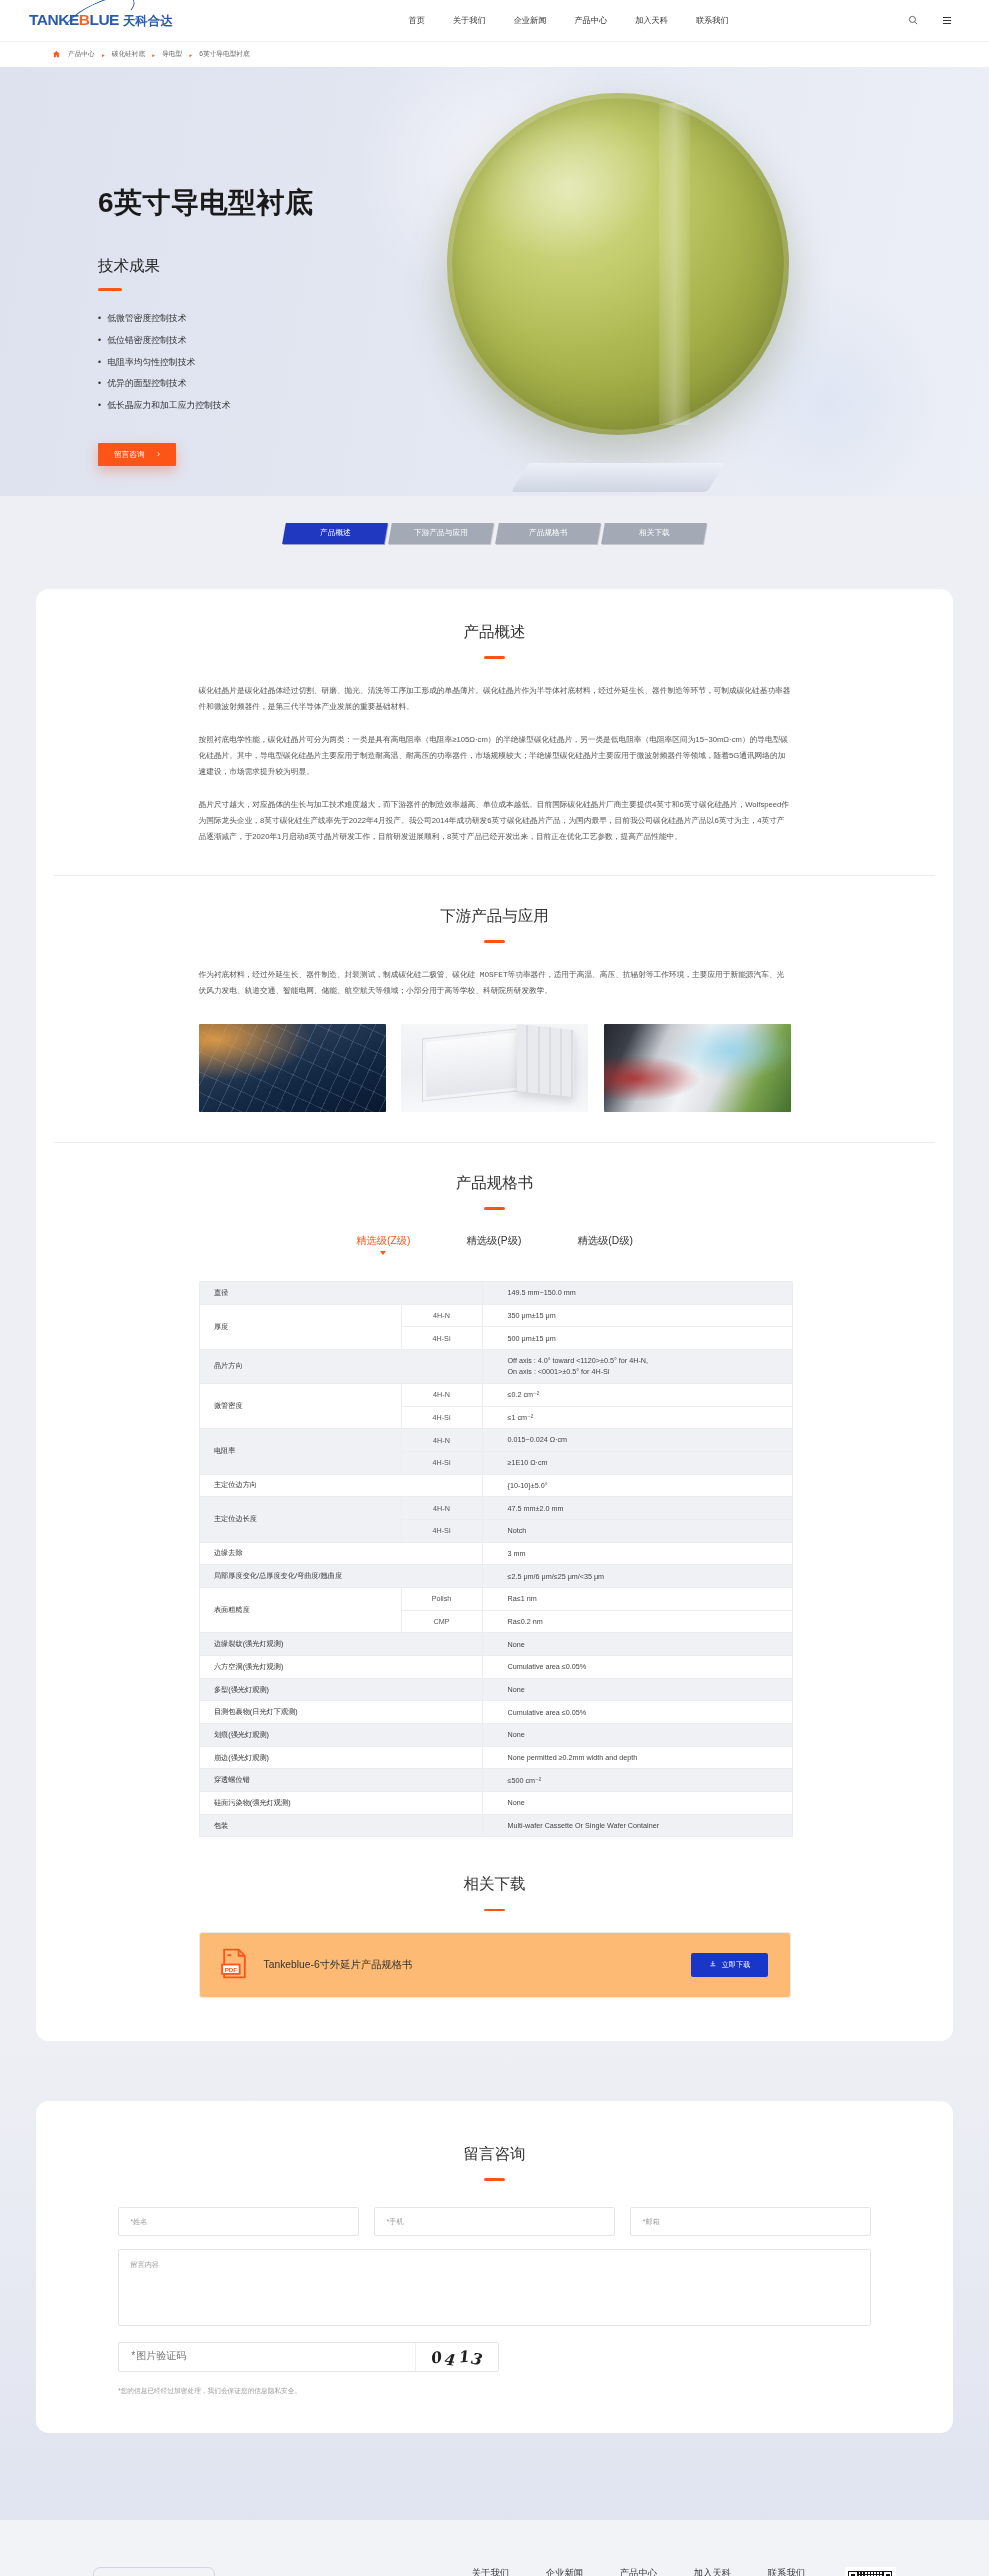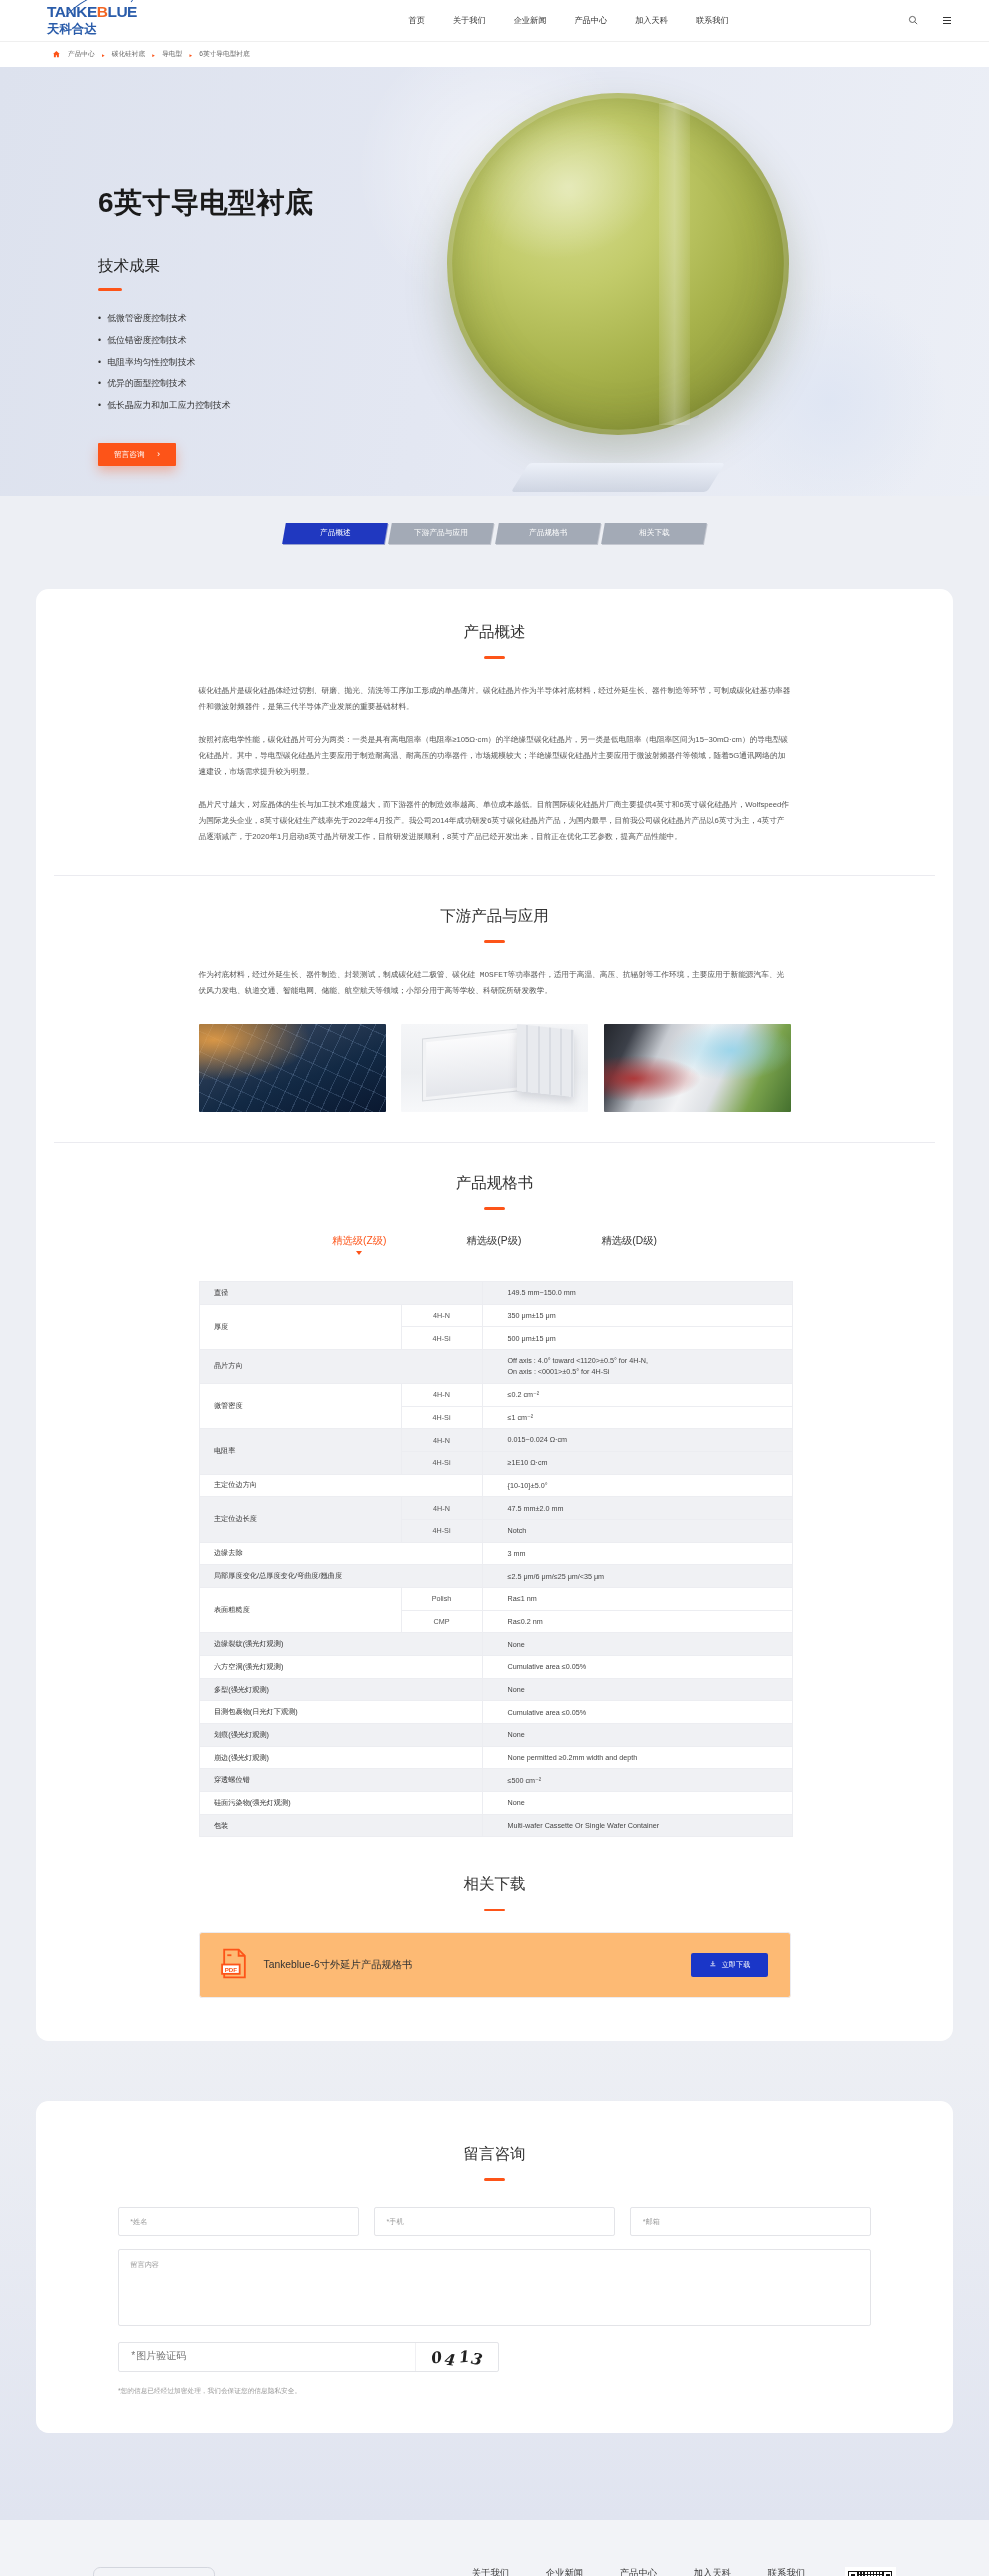--- a/index.html
+++ b/index.html
@@ -1,23 +1,23 @@
 <!DOCTYPE html>
 <html style="font-size:8.2px"><head>
 <meta charset="utf-8">
 <style>
   html,body{margin:0;padding:0;background:#fff;}
   body{width:989px;font-family:"Liberation Sans","DejaVu Sans",sans-serif;color:#333;}
   a{text-decoration:none;color:inherit;cursor:pointer;}
   
   .site-header{height:41px;display:flex;align-items:center;padding:0 29px;background:#fff;box-sizing:border-box;}
-  .logo{display:flex;align-items:baseline;position:relative;width:170px;flex-direction:column;}
+  .logo{display:flex;align-items:baseline;position:relative;width:170px;}
   .logo-en{font-size:15.5px;font-weight:800;letter-spacing:-0.5px;color:#2a5caa;}
   .logo-en .b-orange{color:#f26522;}
-  .logo-cn{font-size:12.4px;font-weight:700;color:#2a5caa;margin-left:18px;}
+  .logo-cn{font-size:12.4px;font-weight:700;color:#2a5caa;margin-left:4px;}
   .logo-swoosh{position:absolute;left:30px;top:-8.2px;width:77px;height:27px;border:1.5px solid #2a5caa;border-radius:50%;border-bottom-color:transparent;border-left-color:transparent;transform:rotate(-26deg);pointer-events:none;}
   .main-nav{display:flex;gap:28px;margin:0 auto;padding-left:31px;}
   .nav-item{font-size:8.2px;color:#333;}
   .header-icons{display:flex;align-items:center;gap:23px;margin-right:7.2px;}
   .icon-btn{width:11.3px;height:11.3px;display:flex;align-items:center;justify-content:center;cursor:pointer;}
   .hamburger{display:flex;flex-direction:column;gap:2.1px;}
   .hamburger span{display:block;width:8.2px;height:1px;background:#333;}
   
   .breadcrumb-bar{height:25px;border-top:0.5px solid #efefef;display:flex;align-items:center;padding-left:52px;gap:7.2px;background:#fff;}
   .crumb{font-size:6.7px;color:#666;}
@@ -65,21 +65,21 @@
     linear-gradient(160deg,#6a5338 0%,#2b3c55 28%,#122944 60%,#0a1830 100%);}
   .img-1{background:
     linear-gradient(180deg,#f5f6f8 0%,#eceef1 55%,#f7f8fa 100%);position:relative;overflow:hidden;}
   .img-1::before{content:"";position:absolute;left:20.6px;top:9.3px;width:103px;height:61px;background:linear-gradient(180deg,#fcfcfd,#e3e5ea);border:0.5px solid #d7dade;box-shadow:inset 0 0 0 3.1px #f2f3f5;transform:skewY(-6deg);}
   .img-1::after{content:"";position:absolute;left:116px;top:3.1px;width:57px;height:67px;background:repeating-linear-gradient(90deg,#e8eaee 0 9.3px,#d9dce2 9.3px 11.3px),linear-gradient(180deg,#f3f4f6,#dfe2e7);transform:skewY(6deg);box-shadow:0 5.2px 8.2px rgba(120,125,140,.25);}
   .img-2{background:
     radial-gradient(ellipse at 68% 30%,rgba(140,210,235,.8),rgba(140,210,235,0) 35%),
     radial-gradient(ellipse at 16% 62%,rgba(178,40,40,.85),rgba(178,40,40,0) 30%),
     linear-gradient(115deg,#23262c 0%,#3c4049 14%,#c8ccd2 30%,#f2f3f5 48%,#dde0e4 62%,#7aa24c 80%,#44702e 100%);}
   
-  .grade-tabs{display:flex;justify-content:center;gap:80px;margin:4.1px 0 23px;}
+  .grade-tabs{display:flex;justify-content:center;gap:56px;margin:4.1px 0 23px;}
   .gtab{font-size:10.3px;color:#333;cursor:pointer;position:relative;padding-bottom:10.3px;}
   .gtab.active{color:#fd5418;}
   .gtab.active::after{content:"";position:absolute;left:50%;bottom:0;transform:translateX(-50%);border:3.6px solid transparent;border-top:4.6px solid #fd5418;}
   table.spec{width:592px;border-collapse:collapse;table-layout:fixed;}
   col.c-label{width:202px;}col.c-sub{width:81px;}col.c-val{width:310px;}
   .spec td{border:0.5px solid #ecedf1;font-size:7.2px;padding:5.2px 0;box-sizing:border-box;}
   .row-gray td{background:#f0f1f4;}
   .row-white td{background:#fff;}
   .cell-label{padding-left:14.4px !important;color:#333;}
   .cell-sub{text-align:center;color:#555;}

